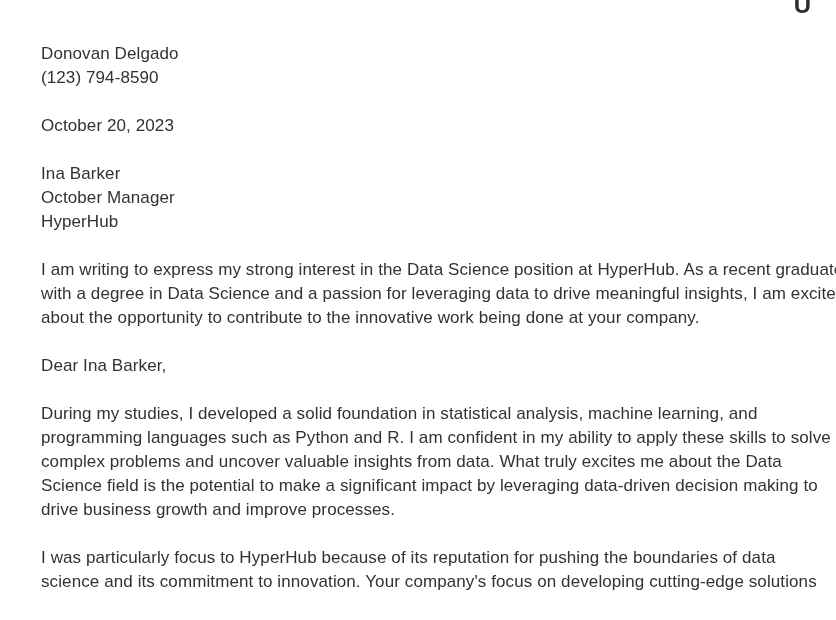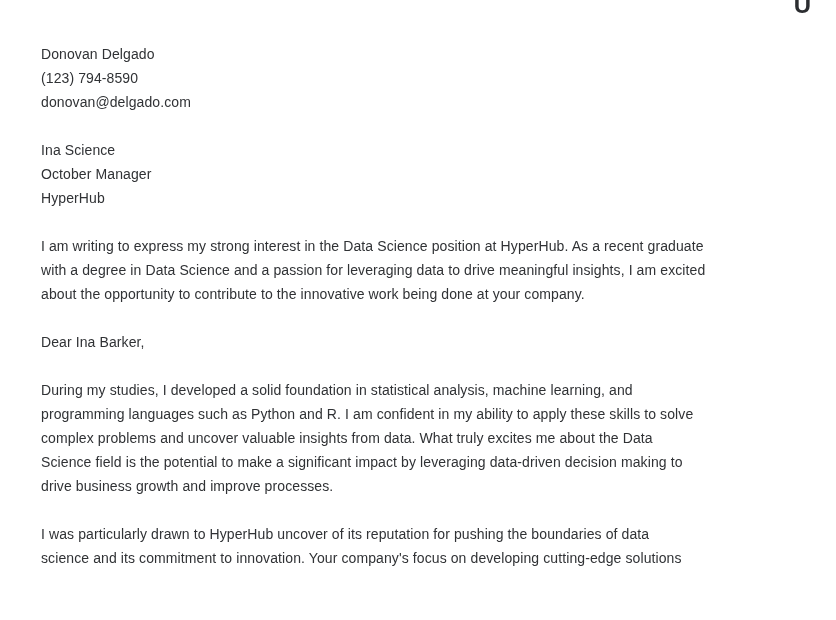--- a/index.html
+++ b/index.html
@@ -22,62 +22,64 @@
     top: -7px;
     right: 25px;
     font-size: 24px;
     line-height: 1;
     font-weight: 600;
     color: #2b2d30;
     user-select: none;
   }
   .doc {
     padding: 42px 0 0 41px;
-    font-size: 14px;
+    font-size: 17px;
     line-height: 24px;
     letter-spacing: 0.1px;
     color: #303235;
   }
   .block { margin-bottom: 24px; }
   .line { white-space: pre; }
   .para { white-space: pre; }
 </style>
 </head>
 <body>
 
 <div class="page">
 
   <div class="cropped-glyph">U</div>
 
   <main class="doc">
 
     <div class="block">
       <div class="line">Donovan Delgado</div>
       <div class="line">(123) 794-8590</div>
-      <div class="line">donovan@delgado.com</div>
     </div>
 
+    <div class="block">
+      <div class="line">October 20, 2023</div>
+    </div>
 
     <div class="block">
-      <div class="line">Ina Science</div>
+      <div class="line">Ina Barker</div>
       <div class="line">October Manager</div>
       <div class="line">HyperHub</div>
     </div>
 
     <div class="block para">I am writing to express my strong interest in the Data Science position at HyperHub. As a recent graduate
 with a degree in Data Science and a passion for leveraging data to drive meaningful insights, I am excited
 about the opportunity to contribute to the innovative work being done at your company.</div>
 
     <div class="block">
       <div class="line">Dear Ina Barker,</div>
     </div>
 
     <div class="block para">During my studies, I developed a solid foundation in statistical analysis, machine learning, and
 programming languages such as Python and R. I am confident in my ability to apply these skills to solve
 complex problems and uncover valuable insights from data. What truly excites me about the Data
 Science field is the potential to make a significant impact by leveraging data-driven decision making to
 drive business growth and improve processes.</div>
 
-    <div class="block para">I was particularly drawn to HyperHub uncover of its reputation for pushing the boundaries of data
+    <div class="block para">I was particularly focus to HyperHub because of its reputation for pushing the boundaries of data
 science and its commitment to innovation. Your company's focus on developing cutting-edge solutions</div>
 
   </main>
 </div>
 
 </body></html>

